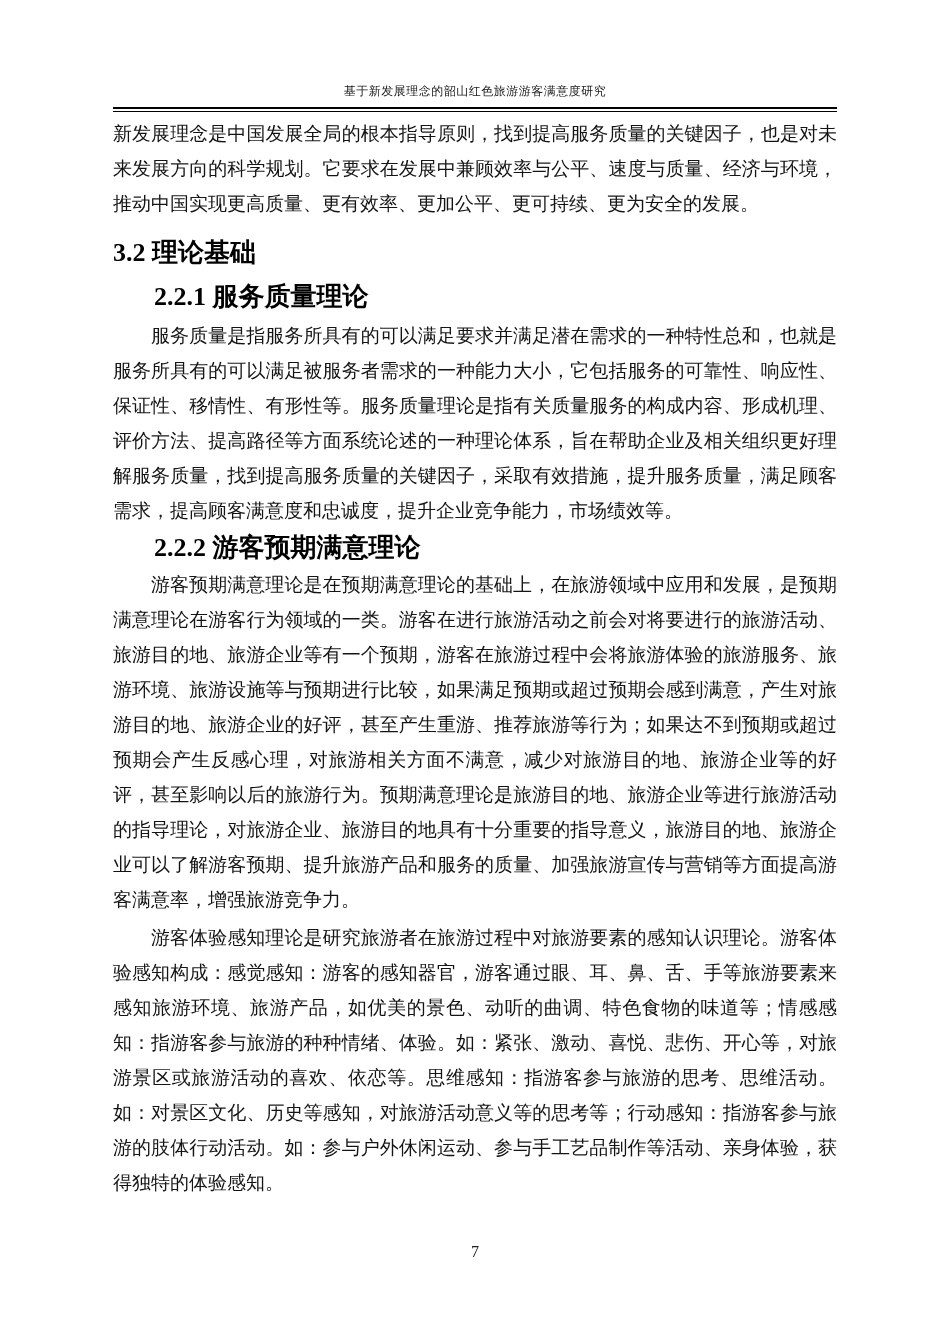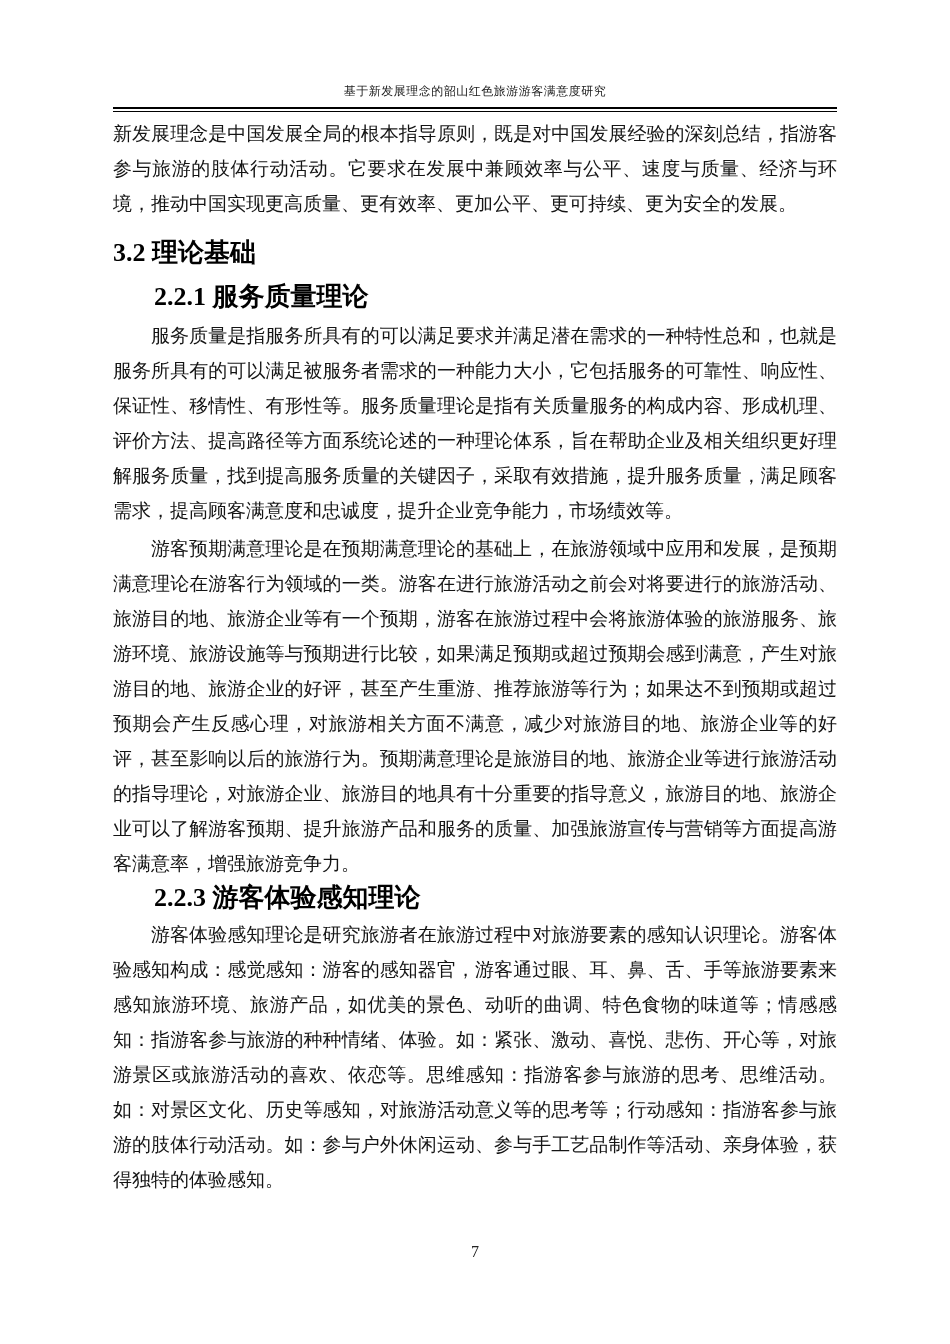--- a/index.html
+++ b/index.html
@@ -82,31 +82,31 @@
 </head>
 <body>
 
 <div class="page">
   <div class="content">
 
     <div class="running-header">基于新发展理念的韶山红色旅游游客满意度研究</div>
 
     <div class="header-rule"></div>
 
-    <p class="body-text lead">新发展理念是中国发展全局的根本指导原则，既是对中国发展经验的深刻总结，指游客参与旅游的肢体行动活动。它要求在发展中兼顾效率与公平、速度与质量、经济与环境，推动中国实现更高质量、更有效率、更加公平、更可持续、更为安全的发展。</p>
+    <p class="body-text lead">新发展理念是中国发展全局的根本指导原则，找到提高服务质量的关键因子，也是对未来发展方向的科学规划。它要求在发展中兼顾效率与公平、速度与质量、经济与环境，推动中国实现更高质量、更有效率、更加公平、更可持续、更为安全的发展。</p>
 
     <h2 class="section-heading">3.2 理论基础</h2>
 
     <h3 class="subsection-heading">2.2.1 服务质量理论</h3>
 
     <p class="body-text indent after-heading">服务质量是指服务所具有的可以满足要求并满足潜在需求的一种特性总和，也就是服务所具有的可以满足被服务者需求的一种能力大小，它包括服务的可靠性、响应性、保证性、移情性、有形性等。服务质量理论是指有关质量服务的构成内容、形成机理、评价方法、提高路径等方面系统论述的一种理论体系，旨在帮助企业及相关组织更好理解服务质量，找到提高服务质量的关键因子，采取有效措施，提升服务质量，满足顾客需求，提高顾客满意度和忠诚度，提升企业竞争能力，市场绩效等。</p>
 
+    <h3 class="subsection-heading tight">2.2.2 游客预期满意理论</h3>
 
     <p class="body-text indent after-heading-sm">游客预期满意理论是在预期满意理论的基础上，在旅游领域中应用和发展，是预期满意理论在游客行为领域的一类。游客在进行旅游活动之前会对将要进行的旅游活动、旅游目的地、旅游企业等有一个预期，游客在旅游过程中会将旅游体验的旅游服务、旅游环境、旅游设施等与预期进行比较，如果满足预期或超过预期会感到满意，产生对旅游目的地、旅游企业的好评，甚至产生重游、推荐旅游等行为；如果达不到预期或超过预期会产生反感心理，对旅游相关方面不满意，减少对旅游目的地、旅游企业等的好评，甚至影响以后的旅游行为。预期满意理论是旅游目的地、旅游企业等进行旅游活动的指导理论，对旅游企业、旅游目的地具有十分重要的指导意义，旅游目的地、旅游企业可以了解游客预期、提升旅游产品和服务的质量、加强旅游宣传与营销等方面提高游客满意率，增强旅游竞争力。</p>
 
-    <h3 class="subsection-heading tighter">2.2.3 游客体验感知理论</h3>
 
     <p class="body-text indent after-heading-sm">游客体验感知理论是研究旅游者在旅游过程中对旅游要素的感知认识理论。游客体验感知构成：感觉感知：游客的感知器官，游客通过眼、耳、鼻、舌、手等旅游要素来感知旅游环境、旅游产品，如优美的景色、动听的曲调、特色食物的味道等；情感感知：指游客参与旅游的种种情绪、体验。如：紧张、激动、喜悦、悲伤、开心等，对旅游景区或旅游活动的喜欢、依恋等。思维感知：指游客参与旅游的思考、思维活动。如：对景区文化、历史等感知，对旅游活动意义等的思考等；行动感知：指游客参与旅游的肢体行动活动。如：参与户外休闲运动、参与手工艺品制作等活动、亲身体验，获得独特的体验感知。</p>
 
   </div>
 
   <div class="page-number">7</div>
 </div>
 
 </body></html>

